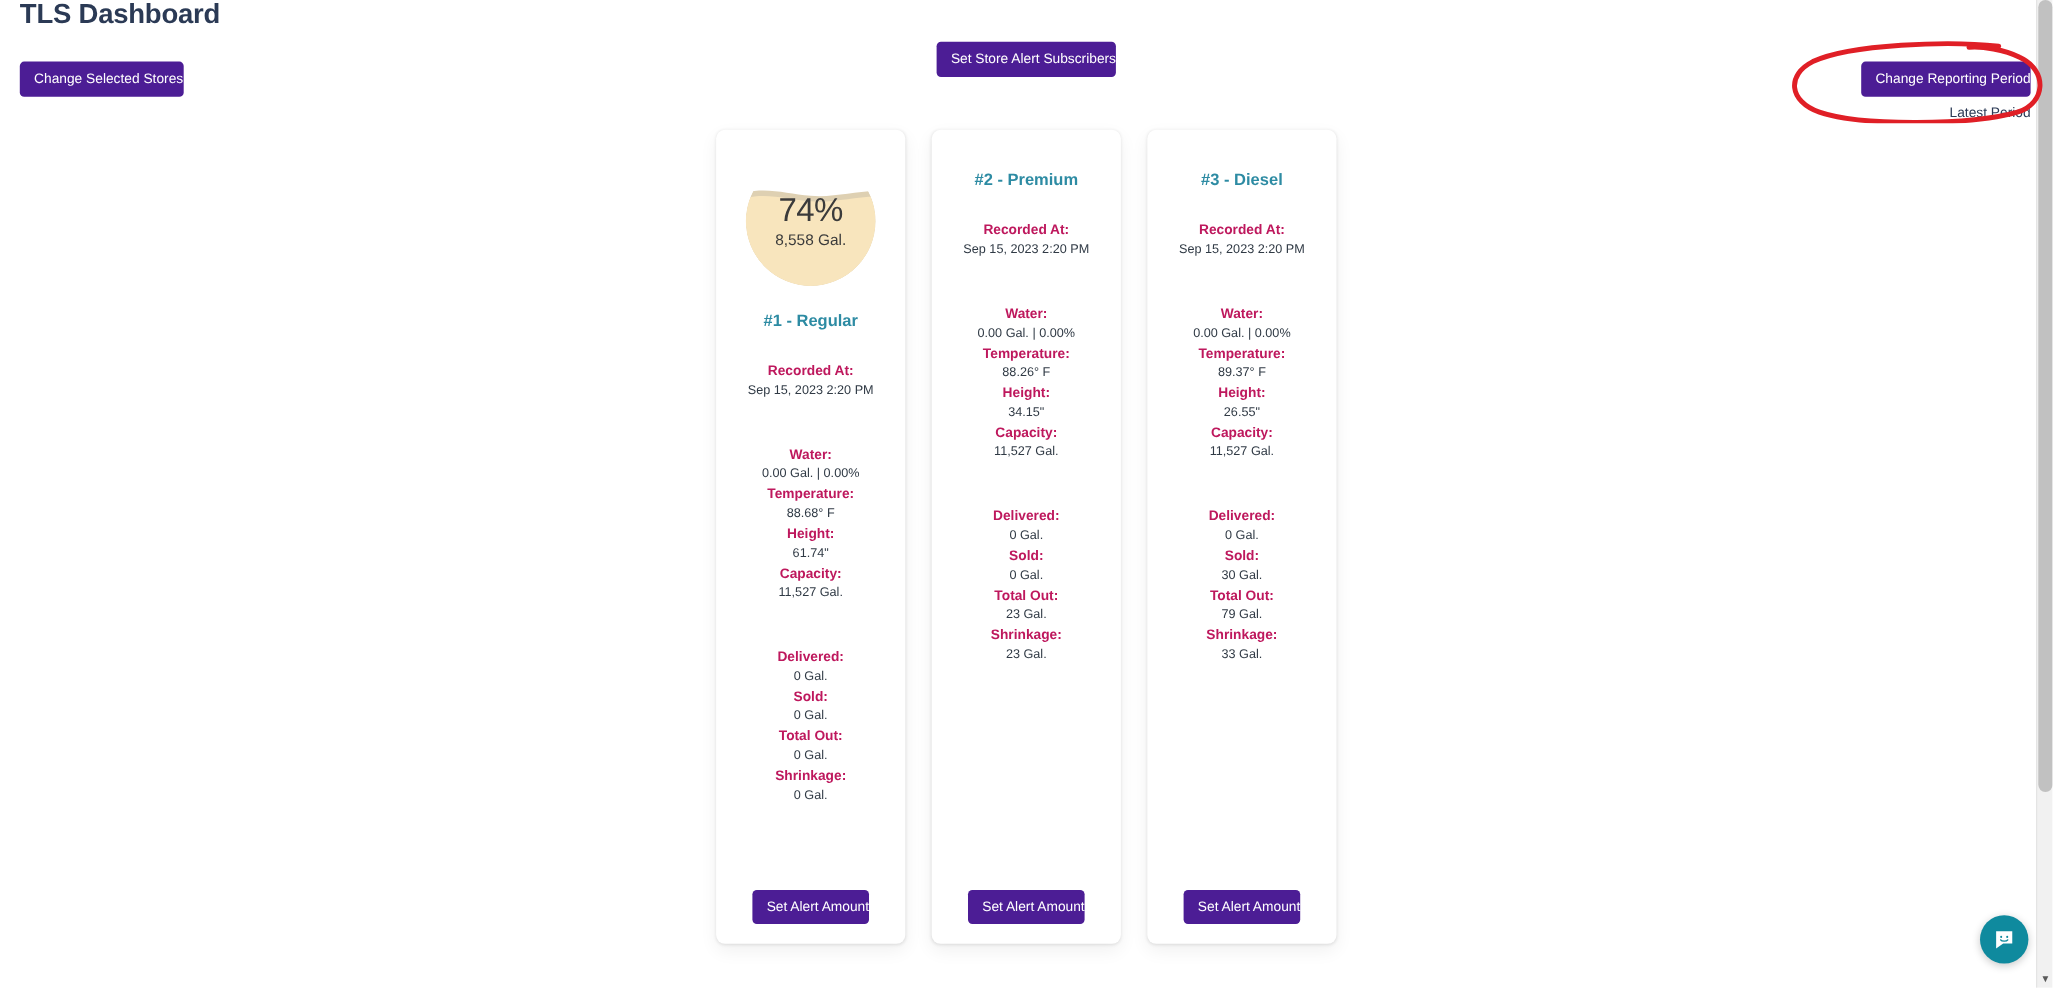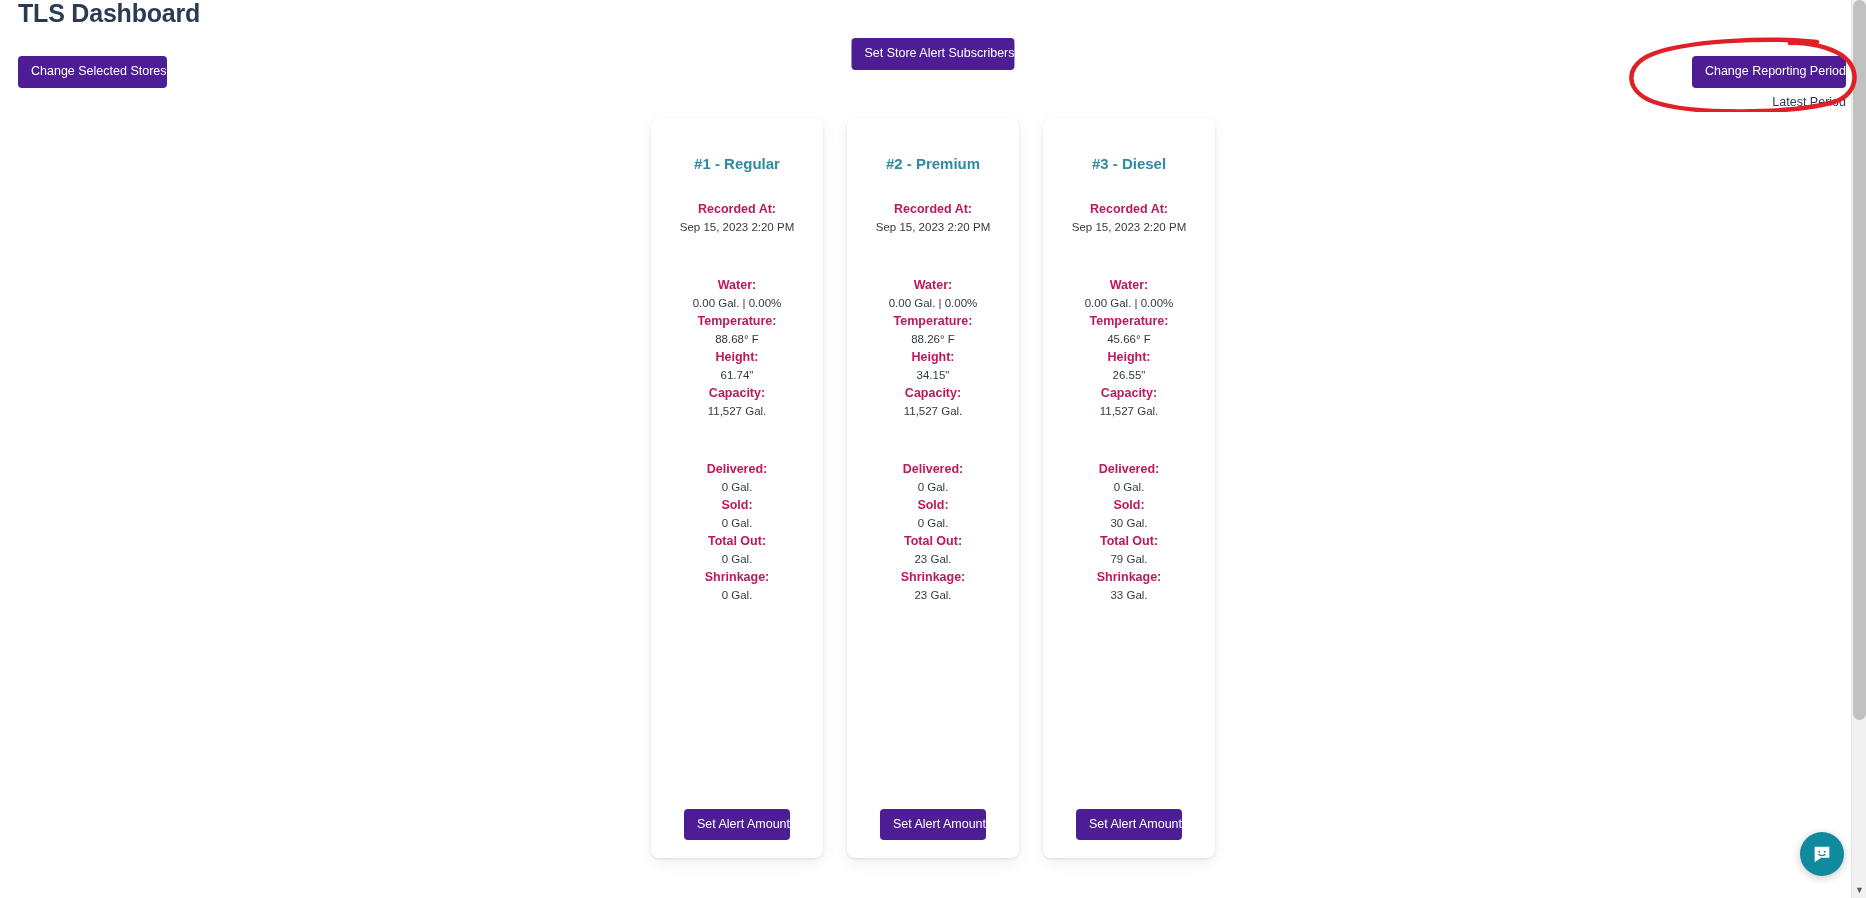--- a/index.html
+++ b/index.html
@@ -234,20 +234,37 @@
   </div>
 
   <svg class="annotation-ellipse" viewBox="0 0 240 78" fill="none">
     <path d="M195 8 C150 3, 60 6, 26 22 C2 34, 4 58, 32 68 C70 81, 170 80, 212 68 C238 60, 240 30, 214 18 C200 11, 180 8, 168 9" stroke="#e01f26" stroke-width="4.5" stroke-linecap="round" fill="none"></path>
   </svg>
 </div>
 
 <div class="cards-wrap">
 
   <div class="card">
+    <div class="gauge">
+      <svg viewBox="0 0 118 118">
+        <defs>
+          <clipPath id="clip1">
+              <circle cx="59" cy="59" r="59"></circle>
+            </clipPath>
+        </defs>
+        <g clip-path="url(#clip1)">
+          <path d="M-10 36 C 15 26, 35 34, 59 36 C 83 38, 103 30, 128 32 L128 130 L-10 130 Z" fill="#ded0b2"></path>
+          <path d="M-10 41 C 15 31, 35 39, 59 41 C 83 43, 103 35, 128 37 L128 130 L-10 130 Z" fill="#f8e5bd"></path>
+        </g>
+      </svg>
+      <div class="gauge-labels">
+        <div class="gauge-pct">74%</div>
+        <div class="gauge-gal">8,558 Gal.</div>
+      </div>
+    </div>
 
     <div class="card-title">#1 - Regular</div>
 
     <div class="stat-group tight">
       <div class="stat-label">Recorded At:</div>
       <div class="stat-value">Sep 15, 2023 2:20 PM</div>
     </div>
 
     <div class="stat-group block2">
       <div class="stat-label">Water:</div>
@@ -318,21 +335,21 @@
 
     <div class="stat-group tight">
       <div class="stat-label">Recorded At:</div>
       <div class="stat-value">Sep 15, 2023 2:20 PM</div>
     </div>
 
     <div class="stat-group block2">
       <div class="stat-label">Water:</div>
       <div class="stat-value">0.00 Gal. | 0.00%</div>
       <div class="stat-label">Temperature:</div>
-      <div class="stat-value">45.66° F</div>
+      <div class="stat-value">89.37° F</div>
       <div class="stat-label">Height:</div>
       <div class="stat-value">26.55"</div>
       <div class="stat-label">Capacity:</div>
       <div class="stat-value">11,527 Gal.</div>
     </div>
 
     <div class="stat-group block2">
       <div class="stat-label">Delivered:</div>
       <div class="stat-value">0 Gal.</div>
       <div class="stat-label">Sold:</div>

